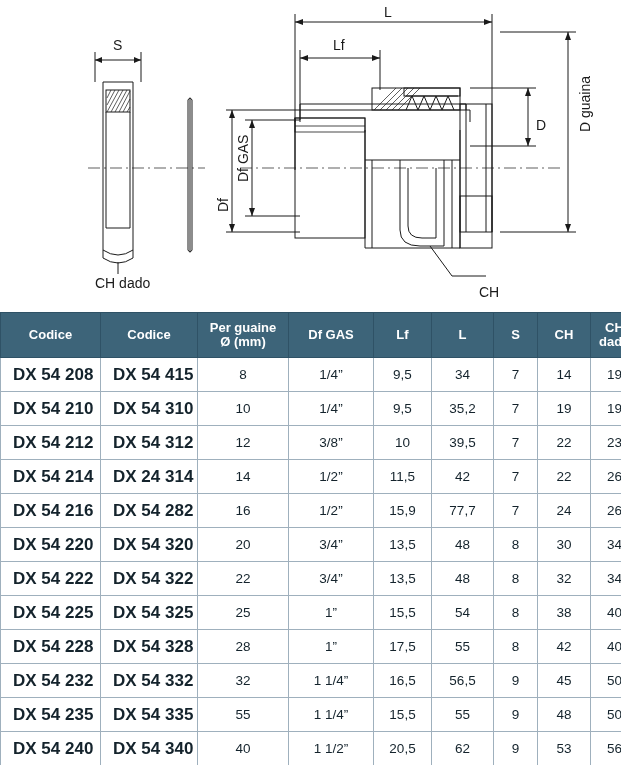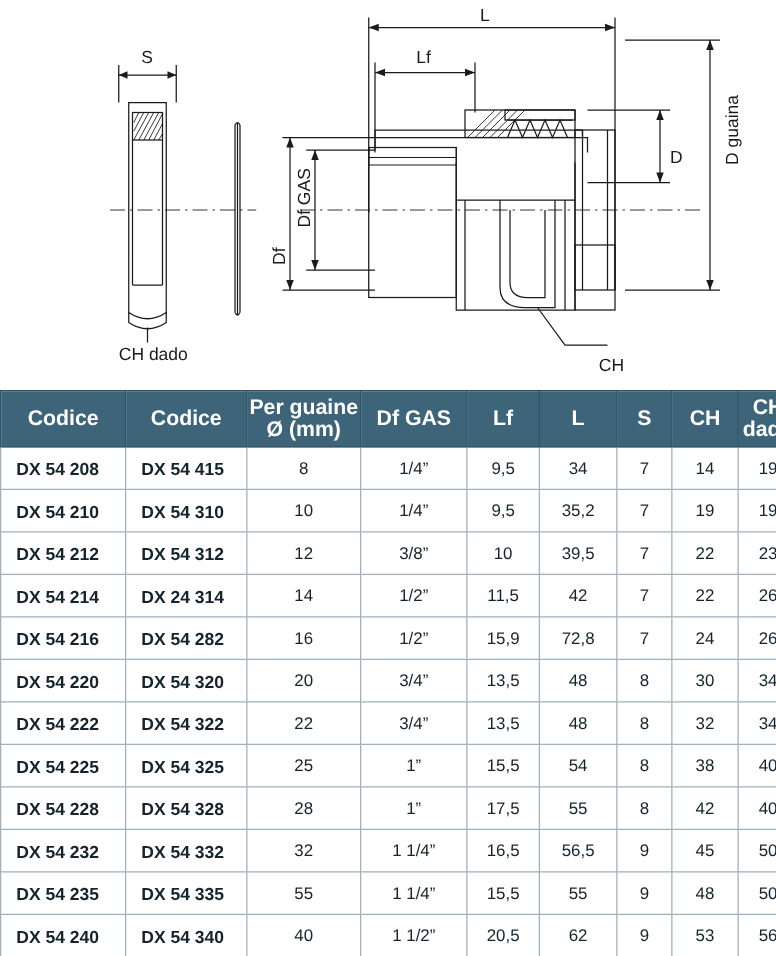--- a/index.html
+++ b/index.html
@@ -49,35 +49,35 @@
     border: 1px solid #9fb0bd;
     text-align: center;
     vertical-align: middle;
     padding: 0;
     height: 33px;
   }
   table.spec thead th {
     background: #3d6479;
     color: #ffffff;
     font-weight: bold;
-    font-size: 17px;
+    font-size: 13px;
     height: 44px;
     border: 1px solid #2f5266;
     line-height: 1.05;
   }
   table.spec tbody td {
     background: #ffffff;
     color: #14232c;
     font-size: 13.5px;
   }
   table.spec tbody td.code {
     font-weight: bold;
     text-align: left;
     padding-left: 12px;
-    font-size: 14px;
+    font-size: 17px;
   }
   .col-a { width: 100px; }
   .col-b { width: 97px; }
   .col-c { width: 91px; }
   .col-d { width: 85px; }
   .col-e { width: 58px; }
   .col-f { width: 62px; }
   .col-g { width: 44px; }
   .col-h { width: 53px; }
   .col-i { width: 48px; }
@@ -338,21 +338,21 @@
             <td>7</td>
             <td>22</td>
             <td>26</td>
           </tr>
           <tr>
             <td class="code">DX 54 216</td>
             <td class="code">DX 54 282</td>
             <td>16</td>
             <td>1/2”</td>
             <td>15,9</td>
-            <td>72,8</td>
+            <td>77,7</td>
             <td>7</td>
             <td>24</td>
             <td>26</td>
           </tr>
           <tr>
             <td class="code">DX 54 220</td>
             <td class="code">DX 54 320</td>
             <td>20</td>
             <td>3/4”</td>
             <td>13,5</td>

